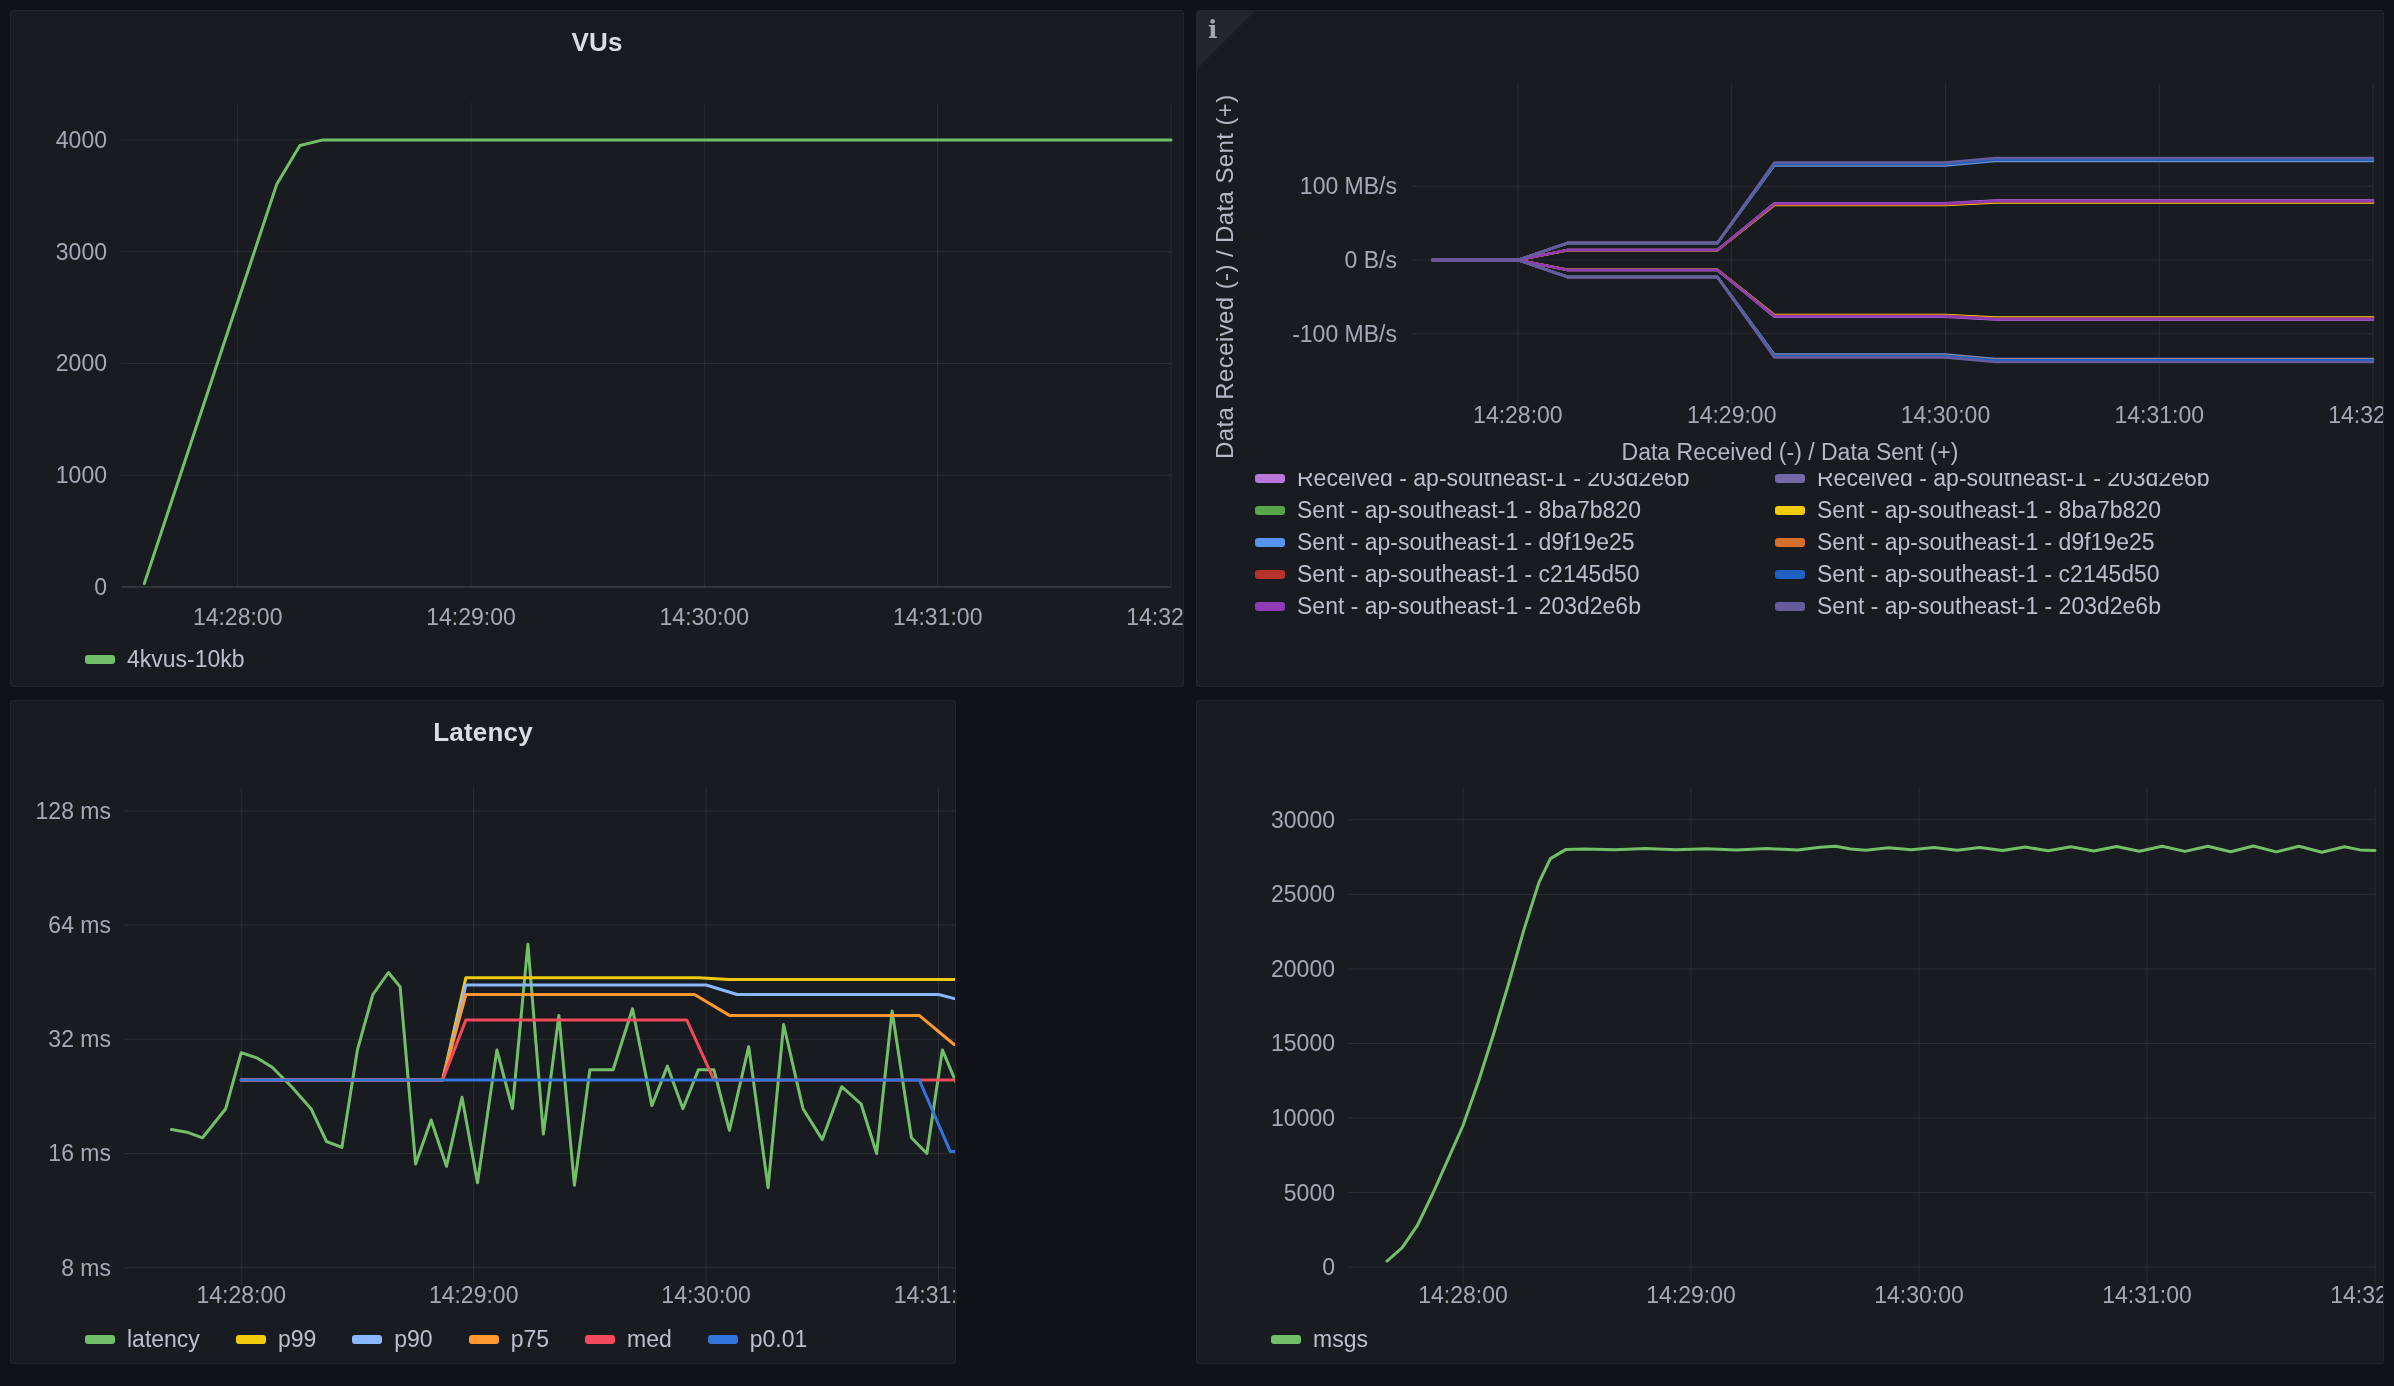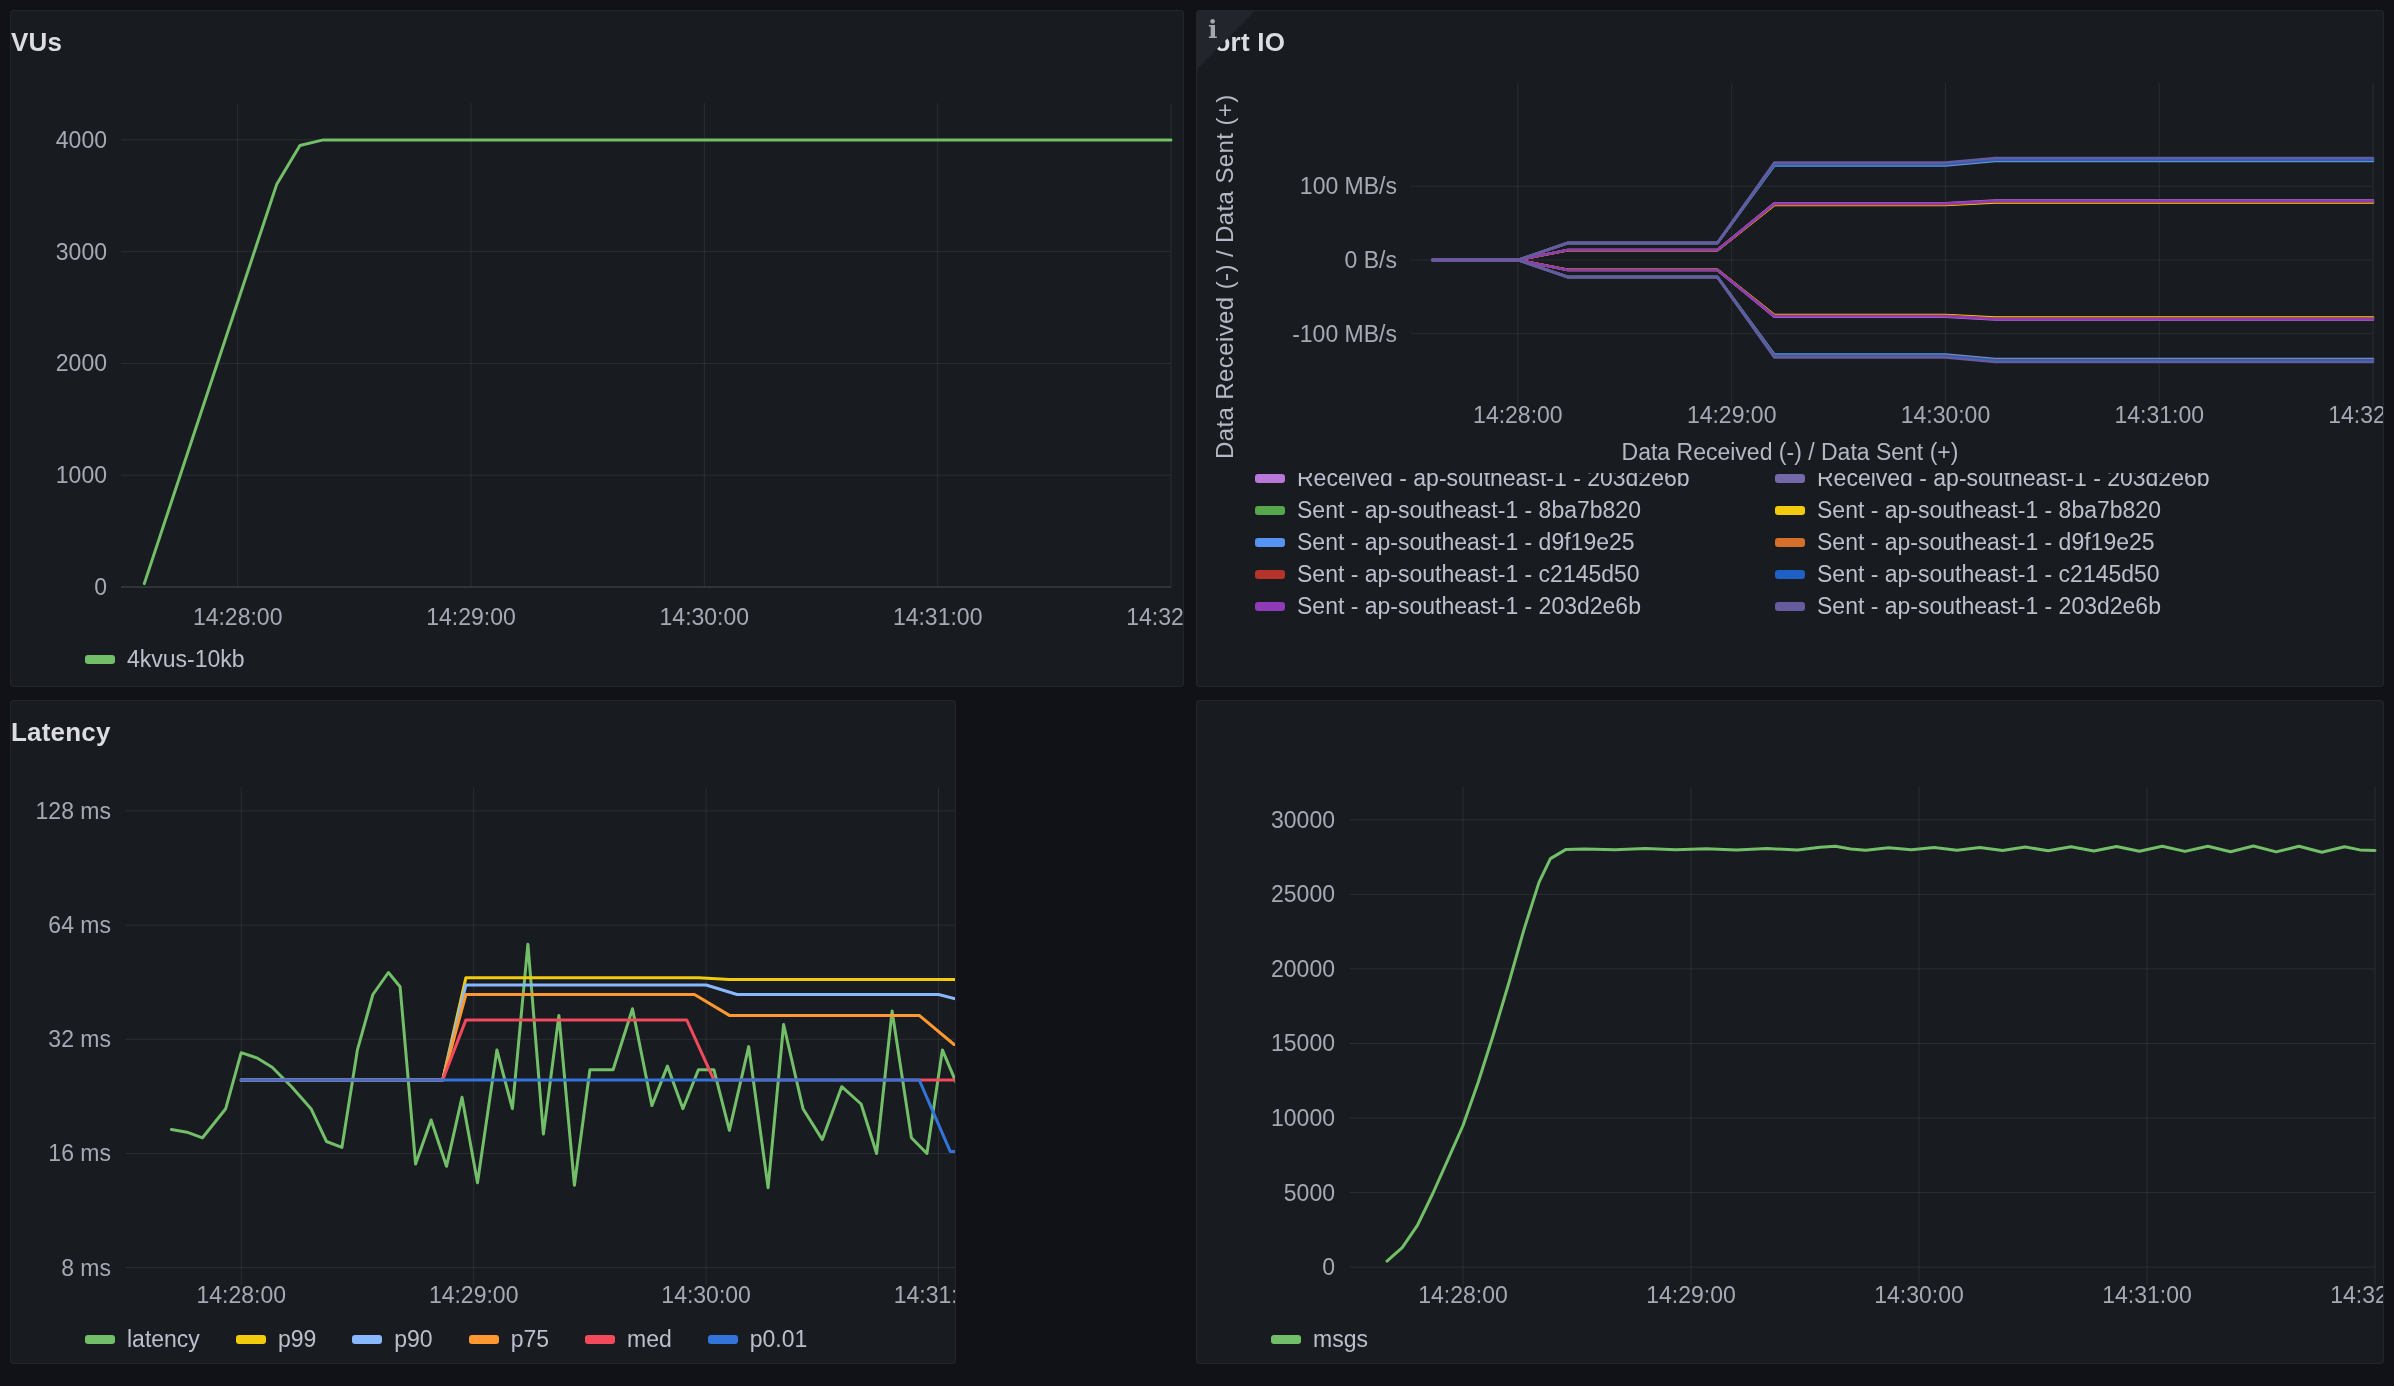--- a/index.html
+++ b/index.html
@@ -1,19 +1,19 @@
 <!DOCTYPE html>
 <html><head>
 <meta charset="utf-8">
 <style>
   html,body{margin:0;padding:0;background:#111217;}
   body{font-family:"Liberation Sans","DejaVu Sans",sans-serif;}
   #root{position:relative;width:2394px;height:1386px;background:#111217;overflow:hidden;}
   .panel{position:absolute;background:#181b1f;border:1px solid #23252b;border-radius:3px;overflow:hidden;box-sizing:border-box;}
-  .panel-title{position:absolute;top:16px;left:0;right:0;text-align:left;font-size:26px;font-weight:600;color:#dcdde3;letter-spacing:.2px;z-index:3;}
+  .panel-title{position:absolute;top:16px;left:0;right:0;text-align:center;font-size:26px;font-weight:600;color:#dcdde3;letter-spacing:.2px;z-index:3;}
   svg.chart{position:absolute;left:0;top:0;z-index:1;}
   svg.chart text{font-family:"Liberation Sans","DejaVu Sans",sans-serif;}
   .tick-label{fill:rgba(204,204,220,0.80);font-size:23px;}
   .axis-label{fill:rgba(204,204,220,0.88);font-size:24px;font-weight:500;letter-spacing:.4px;}
   .xlabel{position:absolute;width:100%;text-align:center;font-size:23px;font-weight:500;color:rgba(204,204,220,0.88);z-index:2;}
   .legend-row{position:absolute;display:flex;flex-wrap:nowrap;gap:36px;font-size:23px;color:rgba(204,204,220,0.92);z-index:3;align-items:center;}
   .legend-clip{position:absolute;overflow:hidden;z-index:2;}
   .legend-grid{display:grid;grid-template-columns:520px auto;row-gap:3px;margin-top:-9px;font-size:23px;color:rgba(204,204,220,0.92);}
   .legend-item{display:flex;align-items:center;cursor:pointer;white-space:nowrap;height:29px;}
   .swatch{display:inline-block;width:30px;height:9px;border-radius:3px;margin-right:12px;flex:0 0 auto;}
@@ -54,21 +54,20 @@
         <span class="legend-item">
           <span class="swatch" style="background: rgb(115, 191, 105);"></span>
           <span>4kvus-10kb</span>
         </span>
       </div>
   </div>
 
   <div class="panel" style="left:1196px;top:10px;width:1188px;height:677px;">
     <div class="corner"></div>
     <div class="corner-i">i</div>
-    <div class="panel-title">Port IO</div>
     <svg class="chart" width="1188" height="677" viewBox="0 0 1188 677">
         <line x1="320.8888888888889" y1="72" x2="320.8888888888889" y2="395" stroke="rgba(204,204,220,0.10)" stroke-width="1"></line>
         <text x="320.8888888888889" y="412" text-anchor="middle" class="tick-label">14:28:00</text>
         <line x1="534.6666666666666" y1="72" x2="534.6666666666666" y2="395" stroke="rgba(204,204,220,0.10)" stroke-width="1"></line>
         <text x="534.6666666666666" y="412" text-anchor="middle" class="tick-label">14:29:00</text>
         <line x1="748.4444444444445" y1="72" x2="748.4444444444445" y2="395" stroke="rgba(204,204,220,0.10)" stroke-width="1"></line>
         <text x="748.4444444444445" y="412" text-anchor="middle" class="tick-label">14:30:00</text>
         <line x1="962.2222222222223" y1="72" x2="962.2222222222223" y2="395" stroke="rgba(204,204,220,0.10)" stroke-width="1"></line>
         <text x="962.2222222222223" y="412" text-anchor="middle" class="tick-label">14:31:00</text>
         <line x1="1176" y1="72" x2="1176" y2="395" stroke="rgba(204,204,220,0.10)" stroke-width="1"></line>

